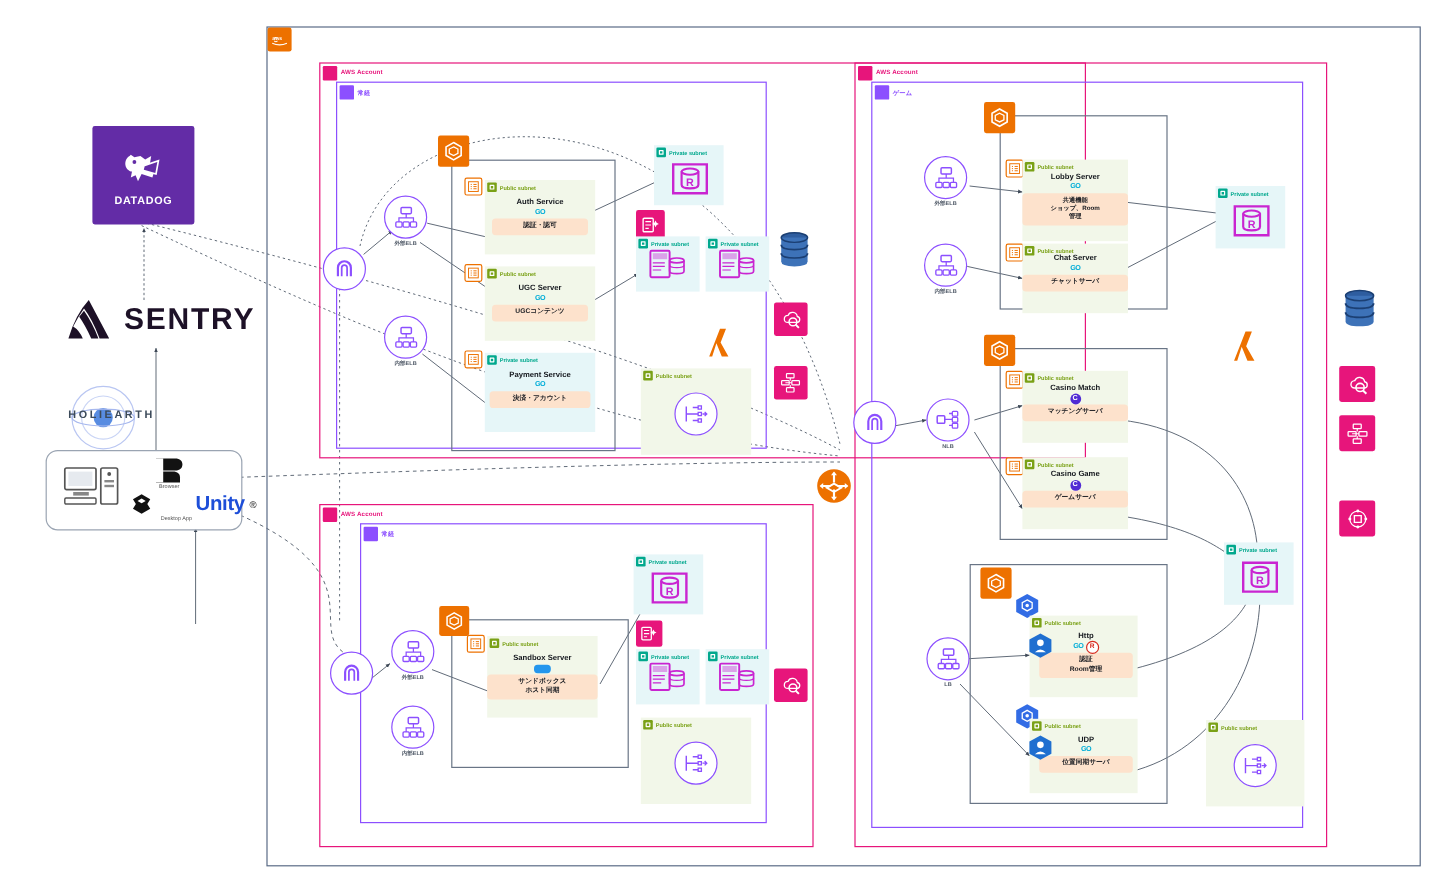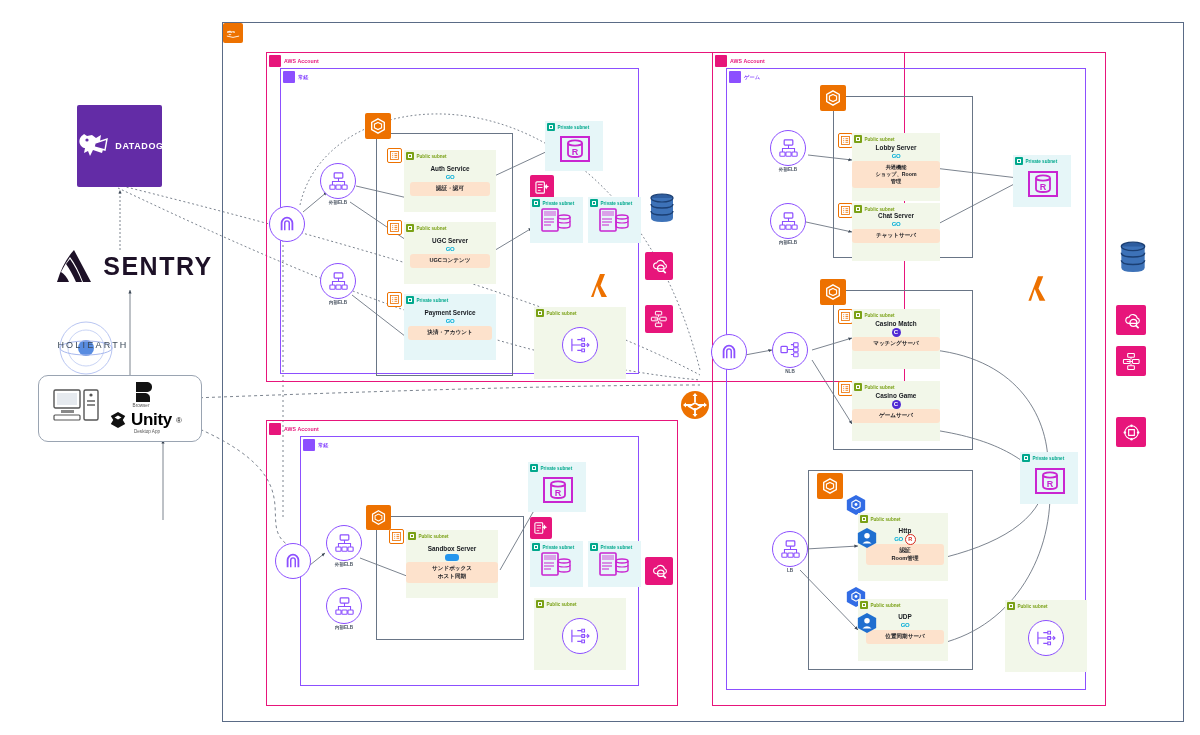--- a/index.html
+++ b/index.html
@@ -46,28 +46,28 @@
   .node{position:absolute;text-align:center;}
   .node-circ{width:34px;height:34px;border-radius:50%;border:1.4px solid #8c4fff;
              background:#fff;display:flex;align-items:center;justify-content:center;}
   .node-lab{font-size:4.6px;color:#4b5563;margin-top:1px;font-weight:600;}
   
   .awsq{position:absolute;border-radius:2px;display:flex;align-items:center;justify-content:center;}
   .q-orange{background:#ed7100;}
   .q-pink{background:#e7157b;}
   .q-purple{background:#8c4fff;}
   
-  .logo-box{position:absolute;display:flex;flex-direction:row;align-items:center;justify-content:center;}
+  .logo-box{position:absolute;display:flex;flex-direction:column;align-items:center;justify-content:center;}
   .datadog{background:#632ca6;color:#fff;border-radius:2px;}
   .dd-text{font-size:9px;font-weight:700;letter-spacing:.6px;}
   .sentry-text{font-size:25px;font-weight:600;color:#1d1127;letter-spacing:1.5px;}
   .cf-text{font-size:20px;font-weight:800;color:#222;letter-spacing:.6px;}
-  .holi-text{font-size:9px;font-weight:400;color:#3c4a5a;letter-spacing:2.2px;}
+  .holi-text{font-size:9px;font-weight:700;color:#3c4a5a;letter-spacing:2.2px;}
   .client-box{border:1px solid #9aa4b2;border-radius:10px;background:#fff;}
-  .unity-text{font-size:17px;font-weight:700;color:#000000;letter-spacing:-.3px;}
+  .unity-text{font-size:17px;font-weight:700;color:#1d4ed8;letter-spacing:-.3px;margin-left:32px;}
   .tiny-cap{font-size:4.6px;color:#555;text-align:center;}
   svg{display:block;overflow:visible;}
 </style>
 </head>
 <body>
 
 <div style="position:absolute;inset:0;">
 
   <svg class="abs" style="left:0;top:0;width:1200px;height:735px;pointer-events:none;">
     <defs>

